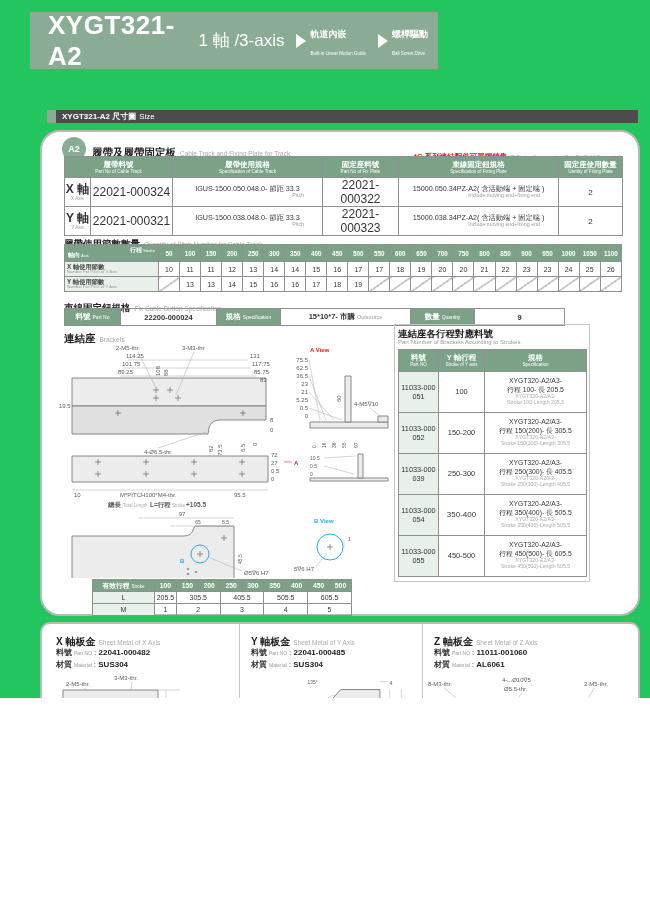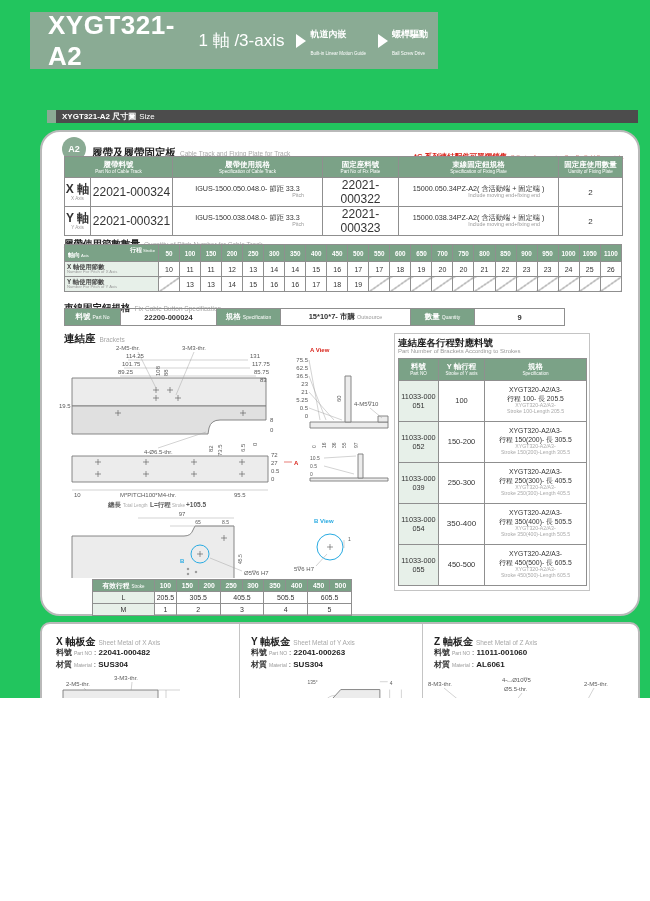--- a/index.html
+++ b/index.html
@@ -65,21 +65,21 @@
 .c-bl{position:absolute;bottom:1px;left:3px;}
 .c-tr b,.c-bl b{font-size:6px;} .c-tr s,.c-bl s{font-size:4.2px;text-decoration:none;font-weight:normal;margin-left:1px;}
 .diag{background-image:linear-gradient(to bottom right,transparent 47%,#9a9a9a 48.5%,#9a9a9a 51.5%,transparent 53%);}
 
 #tbl-fix td.lab{background:#7ba287;color:#fff;height:17px;}
 #tbl-fix td.lab .lz{font-size:7.5px;font-weight:bold;}
 #tbl-fix td.lab .le{font-size:5px;margin-left:2px;}
 #tbl-fix td.val{font-size:7.5px;font-weight:bold;color:#333;}
 #tbl-fix td.val .ve{font-weight:normal;font-size:5.5px;color:#999;margin-left:2px;}
 
-#bp-panel{left:352px;top:201px;width:196px;height:258px;border:1px solid #c4c4c4;padding:3px;}
+#bp-panel{left:352px;top:192px;width:196px;height:258px;border:1px solid #c4c4c4;padding:3px;}
 .bp-title .zh{font-size:9.5px;font-weight:bold;color:#222;display:block;line-height:1.2;}
 .bp-title .en{font-size:6px;color:#999;display:block;line-height:1.2;}
 #tbl-bp th{height:22px;}
 #tbl-bp td{height:41px;}
 .bp-part{background:#e7f0e9;font-size:7.3px;word-break:break-all;padding:0 1px !important;}
 .bp-stroke{font-size:7.5px;}
 .s1{font-size:6.8px;color:#333;line-height:1.25;}
 .s2{font-size:5.2px;color:#aaa;line-height:1.15;}
 
 #tbl-stroke th{height:12px;font-size:6.8px;}
@@ -654,21 +654,21 @@
         <text text-anchor="middle" x="166" y="150">68</text>
         <text text-anchor="end" x="184" y="124" class="t5">2</text>
       </svg>
     </div>
 
     <div class="abs" style="left:197px;top:0;width:183px;height:100%;">
       <div class="sm-title abs" style="left:12px;top:7px;">
         <span class="zh">Y 軸板金</span><span class="en">Sheet Metal of Y Axis</span>
       </div>
       <div class="sm-line abs" style="left:12px;top:21px;">
-        <span class="lz">料號</span><span class="le">Part NO</span><span>:</span> <span class="val">22041-000263</span>
+        <span class="lz">料號</span><span class="le">Part NO</span><span>:</span> <span class="val">22041-000485</span>
       </div>
       <div class="sm-line abs" style="left:12px;top:33px;">
         <span class="lz">材質</span><span class="le">Material</span><span>:</span> <span class="val">SUS304</span>
       </div>
       <svg class="abs" style="left:2px;top:46px;" width="178" height="176" viewBox="0 0 178 180">
         <path class="sh" d="M15 80H45L100 20H140V46L88 118H15Z"></path>
         <path class="dl" d="M84 32A12 12 0 0 1 94 26"></path>
         <text x="66" y="14" class="t5">135°</text>
         <line class="dl" x1="140" y1="12" x2="148" y2="12"></line>
         <text x="150" y="15" class="t5">4</text>

